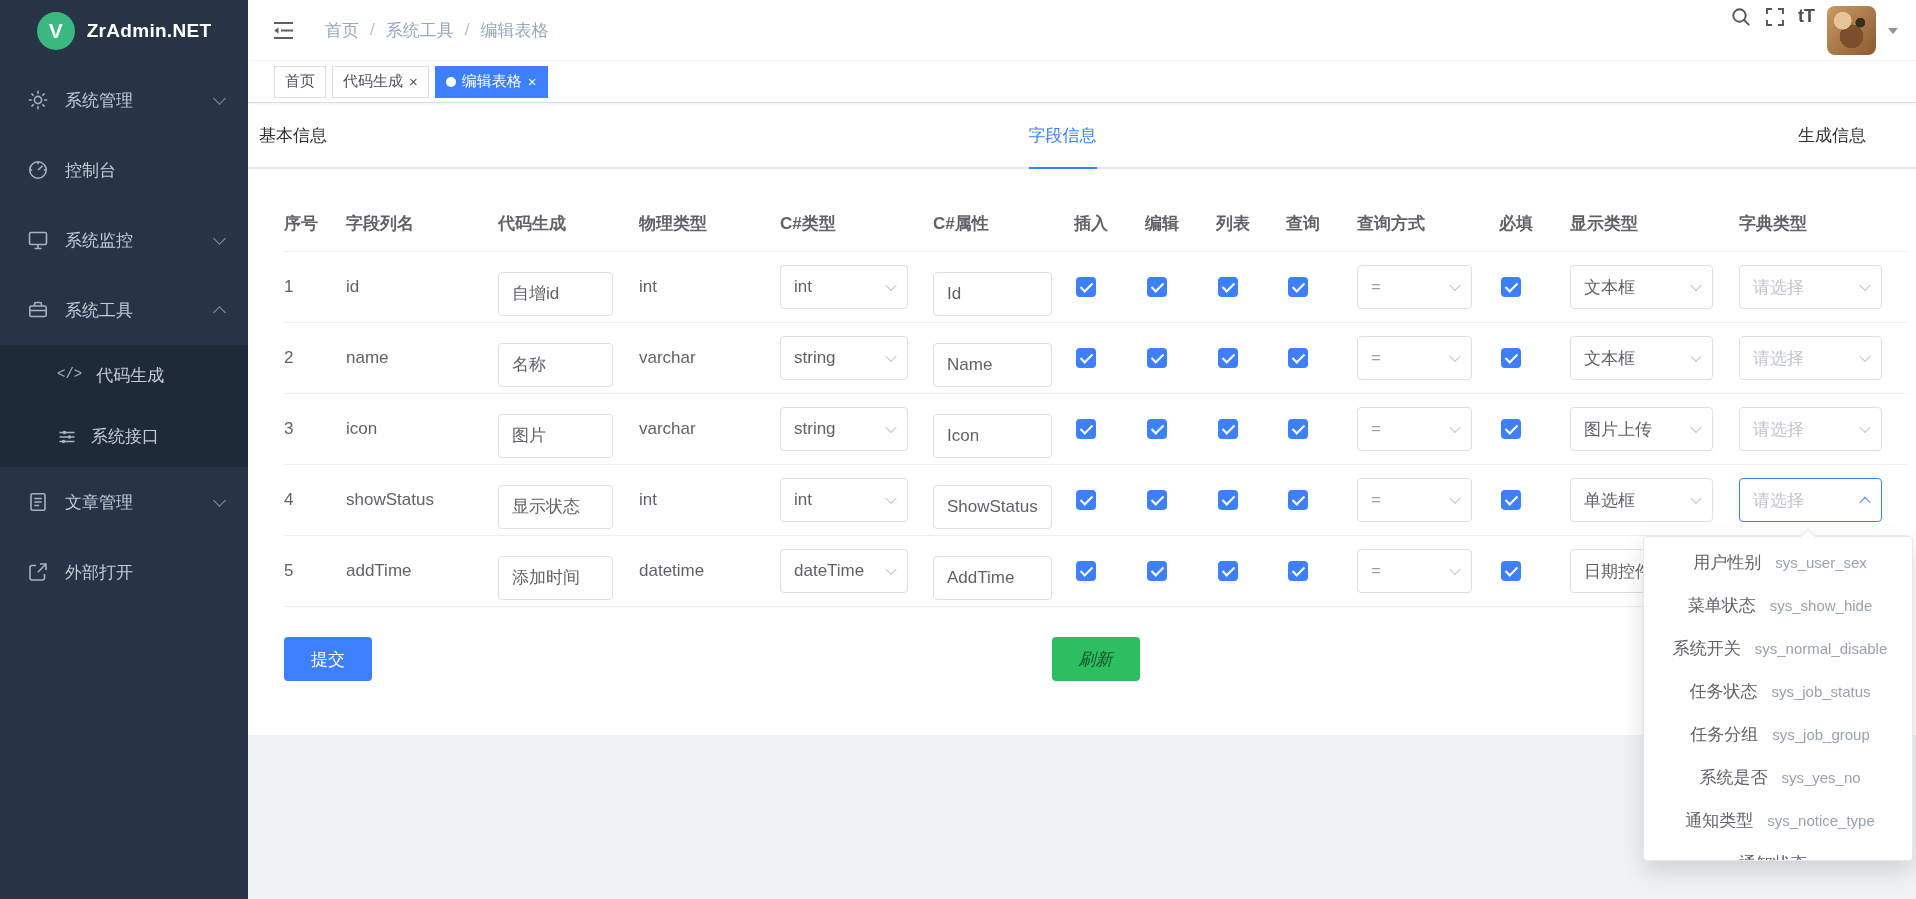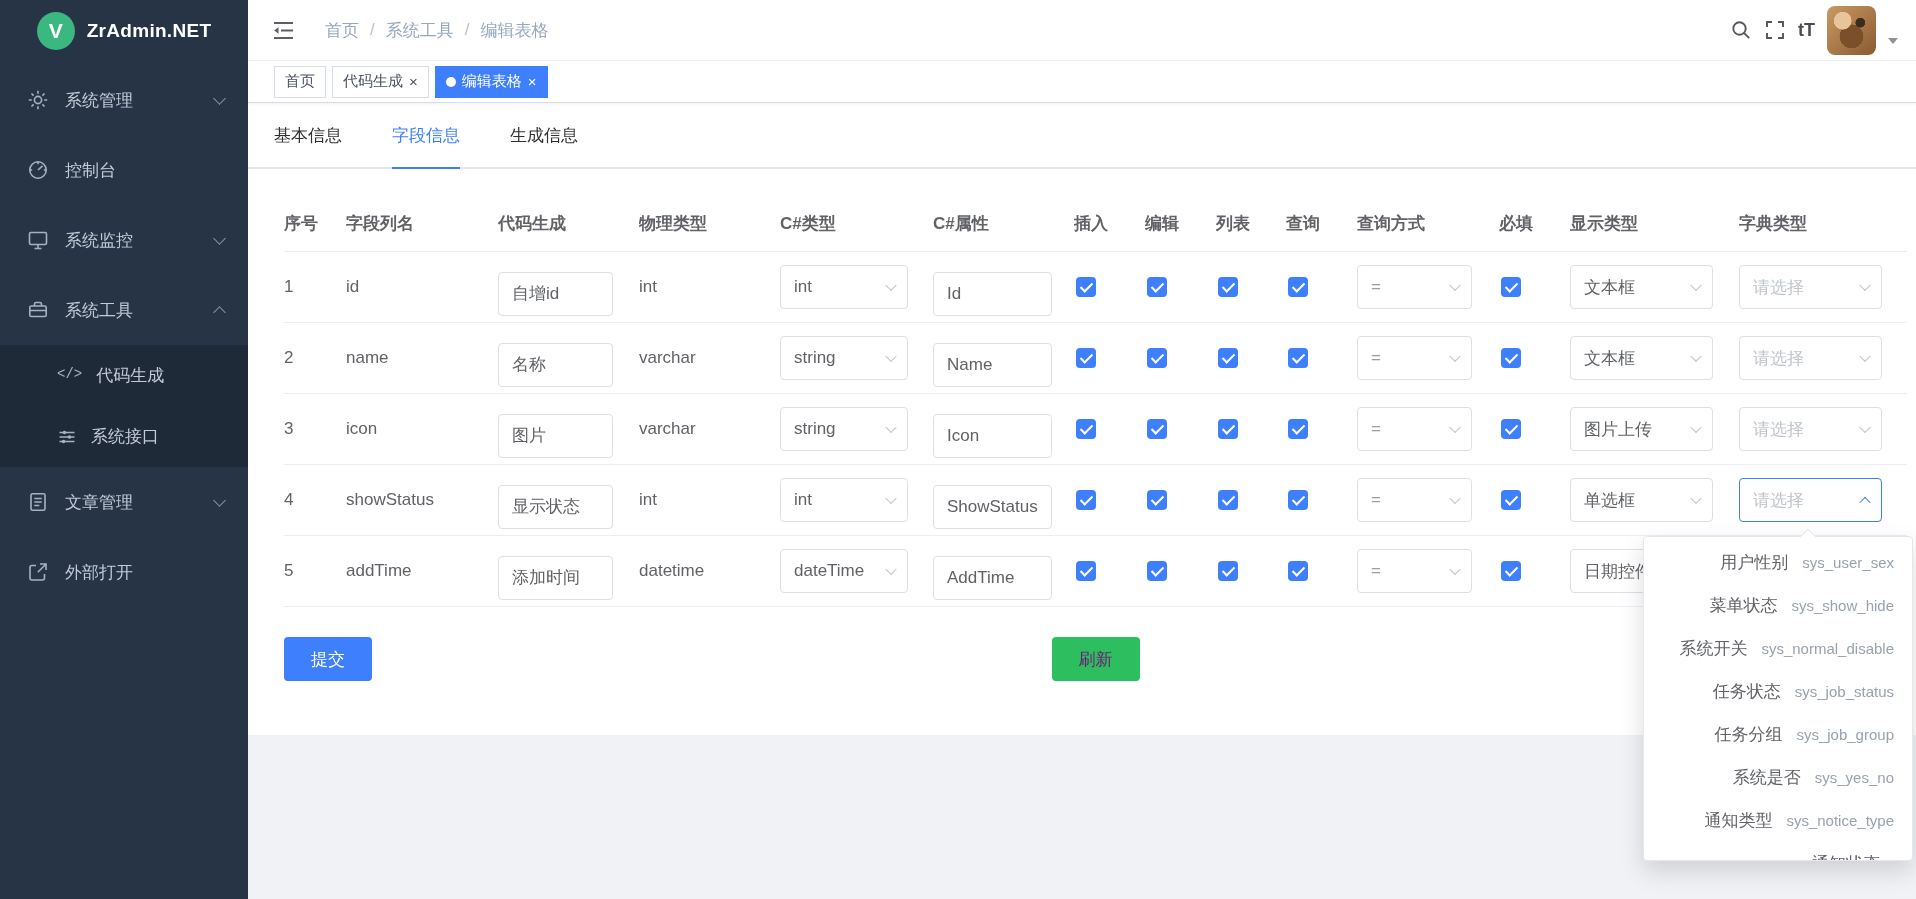--- a/index.html
+++ b/index.html
@@ -40,39 +40,39 @@
   
   .main{flex:1;display:flex;flex-direction:column;min-width:0;}
 
   .topbar{height:61px;background:#fff;display:flex;align-items:center;padding:0 18px 0 22px;border-bottom:1px solid #f2f2f2;}
   .hamburger{width:27px;height:27px;cursor:pointer;color:#5c6066;}
   .breadcrumb{display:flex;align-items:center;margin-left:28px;font-size:17px;}
   .bc-first{color:var(--text-dark);}
   .bc-item{color:#97a8be;cursor:pointer;}
   .bc-sep{color:#b6c2d1;margin:0 11px;}
   .bc-last{cursor:default;}
-  .topbar-right{margin-left:auto;display:flex;align-items:center;gap:12px;}
+  .topbar-right{margin-left:auto;display:flex;gap:12px;}
   .tb-icon{width:22px;height:22px;color:#53575d;cursor:pointer;display:flex;align-items:center;justify-content:center;}
   .font-icon{font-size:18px;font-weight:600;color:#4a4e55;width:auto;}
   .avatar{width:49px;height:49px;border-radius:8px;cursor:pointer;background:
     radial-gradient(circle at 32% 30%,#e8c49a 0 18%,transparent 19%),
     radial-gradient(circle at 68% 34%,#3a2c20 0 10%,transparent 11%),
     radial-gradient(circle at 34% 38%,#38291d 0 8%,transparent 9%),
     radial-gradient(circle at 50% 62%,#7a4f2a 0 30%,transparent 31%),
     linear-gradient(135deg,#c99a62,#8a5a32);}
   .caret{width:0;height:0;border-left:5px solid transparent;border-right:5px solid transparent;border-top:6px solid #909399;margin-top:22px;cursor:pointer;}
 
   .tagsbar{height:42px;background:#fff;border-bottom:1px solid var(--tag-border);box-shadow:0 1px 3px rgba(0,0,0,.06);display:flex;align-items:center;padding-left:26px;gap:6px;position:relative;z-index:2;}
   .tag{height:32px;display:inline-flex;align-items:center;gap:6px;padding:0 10px;border:1px solid var(--tag-border);background:#fff;color:#495060;font-size:15px;cursor:pointer;}
   .tag .x{font-size:15px;line-height:1;color:inherit;cursor:pointer;}
   .tag.active{background:var(--primary);border-color:var(--primary);color:#fff;}
   .tag .dot{width:10px;height:10px;border-radius:50%;background:#fff;}
 
   .content{background:#fff;padding-bottom:54px;}
-  .tabs{height:66px;display:flex;align-items:center;padding-left:26px;border-bottom:2px solid #e4e7ed;}
+  .tabs{height:66px;display:flex;align-items:center;padding-left:11px;border-bottom:2px solid #e4e7ed;justify-content:space-between;}
   .tab{height:100%;display:flex;align-items:center;margin-right:50px;font-size:17px;font-weight:500;color:var(--text-dark);cursor:pointer;position:relative;}
   .tab.active{color:var(--primary);}
   .tab.active::after{content:"";position:absolute;left:0;right:0;bottom:-2px;height:2px;background:var(--primary);}
 
   .ftable{margin:27px 0 0 36px;width:1623px;font-size:17px;}
   .trow{display:grid;grid-template-columns:62px 152px 141px 141px 153px 141px 71px 71px 70px 71px 142px 71px 169px 168px;align-items:center;border-bottom:1px solid var(--row-border);min-height:71px;}
   .thead{min-height:56px;font-weight:bold;color:var(--text-dark);}
   .tcell{color:var(--text);padding-right:10px;overflow:hidden;white-space:nowrap;}
 
   .ipt{height:44px;border:1px solid var(--border);border-radius:4px;padding:0 13px;font-size:17px;color:var(--text);outline:none;background:#fff;margin-top:13px;}
@@ -88,30 +88,30 @@
   .w-qmode{width:115px;}
   .w-disp{width:143px;}
   .w-dict{width:143px;}
 
   .cbx{width:20px;height:20px;border-radius:4px;background:var(--primary);position:relative;cursor:pointer;margin-left:2px;}
   .cbx::after{content:"";position:absolute;left:6.5px;top:3px;width:5px;height:10px;border:solid #fff;border-width:0 2.4px 2.4px 0;transform:rotate(45deg);}
 
   .actions{width:1623px;margin:30px 0 0 36px;display:flex;justify-content:space-between;gap:13px;}
   .btn{height:44px;padding:0 26px;border-radius:4px;font-size:17px;border:1px solid transparent;cursor:pointer;}
   .btn-primary{background:var(--primary);color:#fff;}
-  .btn-success{background:var(--success);color:#701a75;}
+  .btn-success{background:var(--success);color:#14532d;font-style:italic;}
   .btn-plain{background:#7dd3fc;border-color:var(--border);color:var(--text);}
 
   .rest{flex:1;background:var(--page-gray);}
 
   
   .dict-panel{position:absolute;left:1643px;top:536px;width:270px;height:325px;background:#fff;border:1px solid #e4e7ed;border-radius:4px;box-shadow:0 10px 24px rgba(0,0,0,.14);z-index:60;}
   .panel-arrow{position:absolute;top:-6px;left:158px;width:12px;height:12px;background:#fff;border-left:1px solid #e4e7ed;border-top:1px solid #e4e7ed;transform:rotate(45deg);}
   .dict-list{height:100%;overflow:hidden;padding-top:4px;border-radius:4px;}
-  .dict-item{height:43px;display:flex;align-items:center;justify-content:flex-end;padding:0 18px 0 22px;cursor:pointer;font-size:17px;}
+  .dict-item{height:43px;display:flex;align-items:center;justify-content:center;padding:0 18px 0 22px;cursor:pointer;font-size:17px;}
   .dict-item .dl{color:var(--text);}
   .dict-item .dv{color:#98a2ae;font-size:15px;margin-left:14px;}
 
   svg{display:block;}
 </style>
 </head>
 <body>
 
 <aside class="sidebar">
   <div class="logo">

